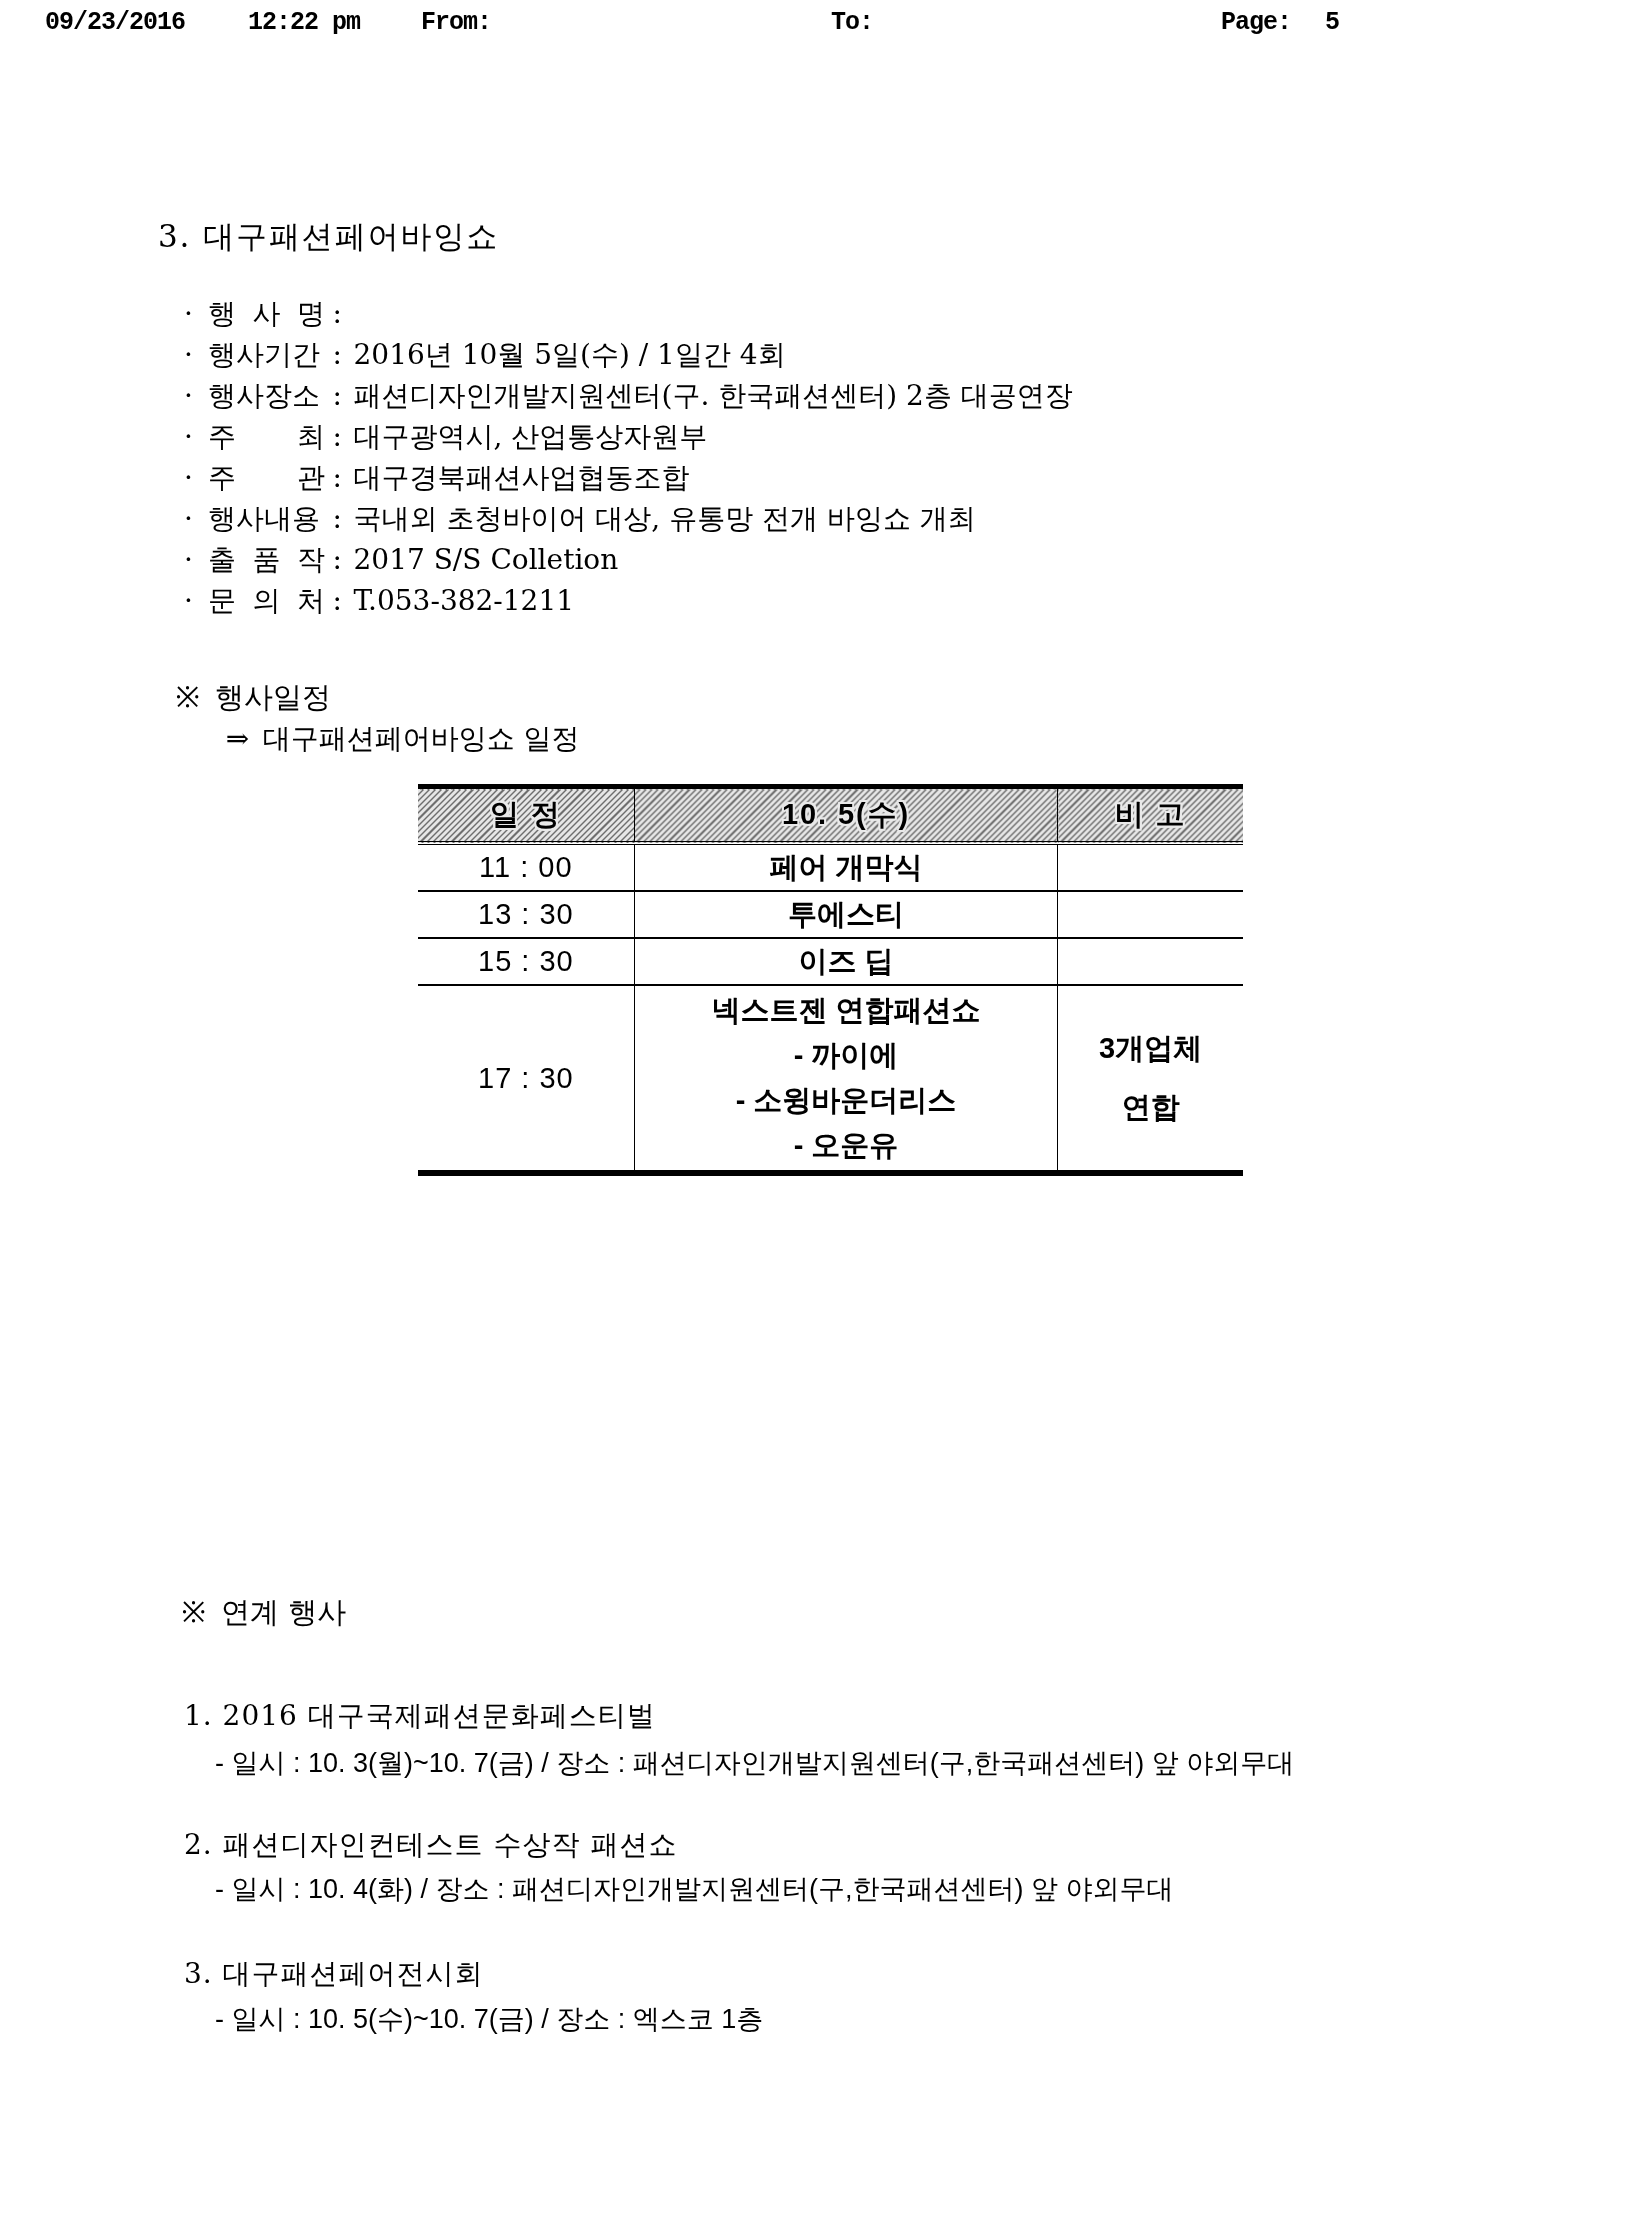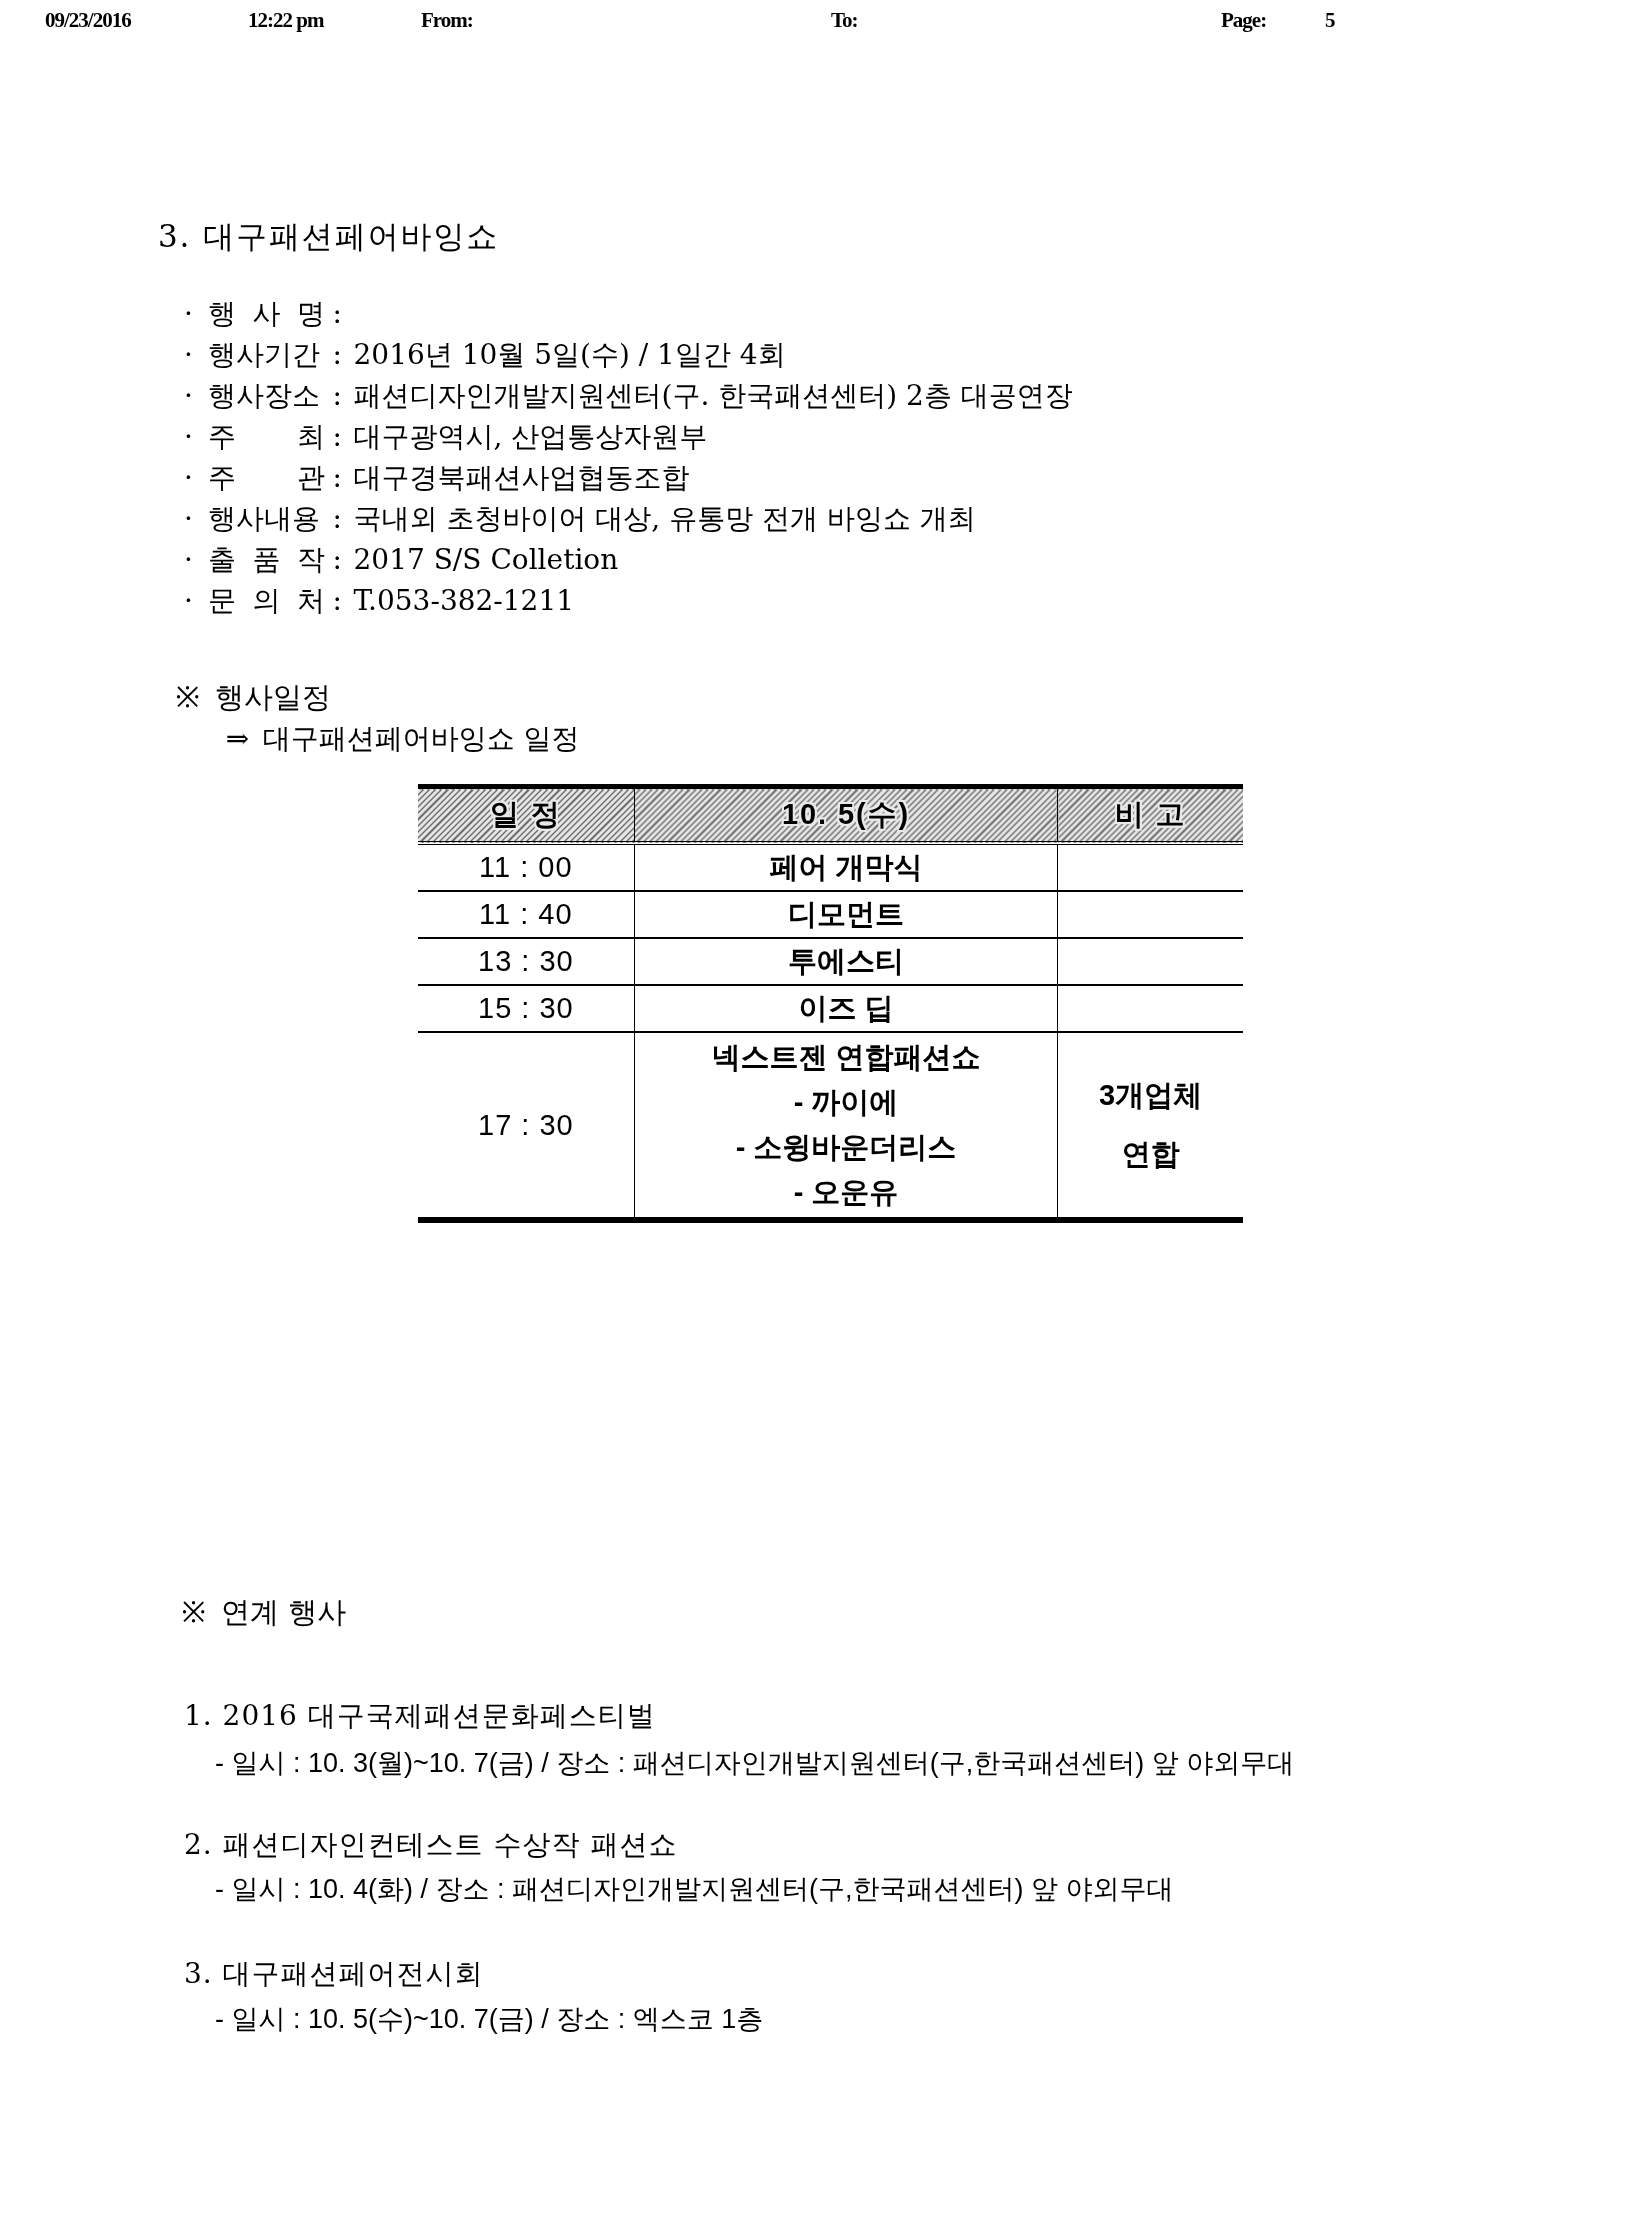--- a/index.html
+++ b/index.html
@@ -8,22 +8,22 @@
     background:#ffffff; color:#000;
     position:relative; overflow:hidden;
     font-family:"DejaVu Serif","Liberation Serif",serif;
   }
   .abs { position:absolute; }
 
   
   .fax-header { position:absolute; top:7.6px; left:0; width:100%; height:32.5px; }
   .fax-header span {
     position:absolute; top:0;
-    font-family:Liberation Serif, serif;
-    font-size:21px; font-weight:700; letter-spacing:-1px; white-space:pre;
+    font-family:Liberation Mono, monospace;
+    font-size:25px; font-weight:700; letter-spacing:-1px; white-space:pre;
   }
   .fx-date  { left:45px; }
   .fx-time  { left:248px; }
   .fx-from  { left:421px; }
   .fx-to    { left:831px; }
   .fx-page  { left:1221px; }
   .fx-pagenum { left:1325px; }
 
   
   .sec-title { left:158px; top:216px; font-size:31px; letter-spacing:1.9px; white-space:pre; }
@@ -143,25 +143,20 @@
       <th class="c3">비 고</th>
     </tr>
   </thead>
   <tbody>
     <tr class="row">
       <td class="c1 t-time">11 : 00</td>
       <td class="c2 t-event">페어 개막식</td>
       <td class="c3 t-note"></td>
     </tr>
     <tr class="row">
-      <td class="c1 t-time">11 : 40</td>
-      <td class="c2 t-event">디모먼트</td>
-      <td class="c3 t-note"></td>
-    </tr>
-    <tr class="row">
       <td class="c1 t-time">13 : 30</td>
       <td class="c2 t-event">투에스티</td>
       <td class="c3 t-note"></td>
     </tr>
     <tr class="row">
       <td class="c1 t-time">15 : 30</td>
       <td class="c2 t-event">이즈 딥</td>
       <td class="c3 t-note"></td>
     </tr>
     <tr class="bigrow">

